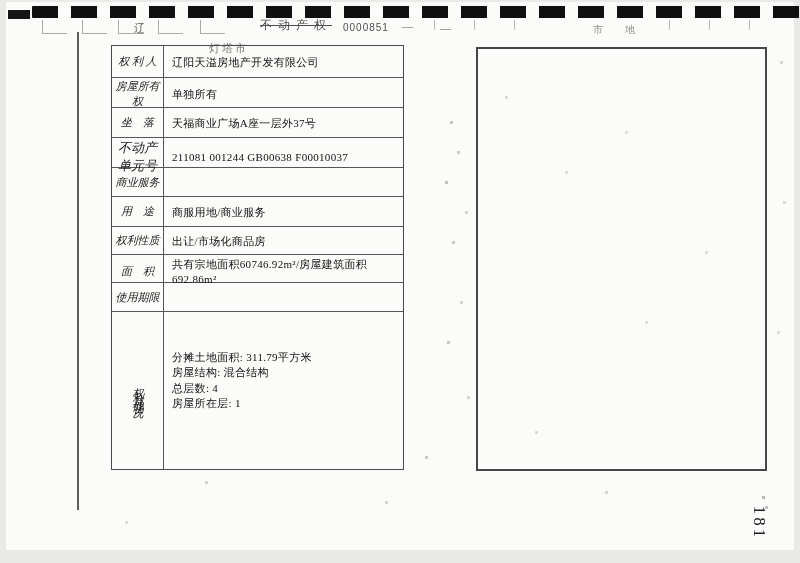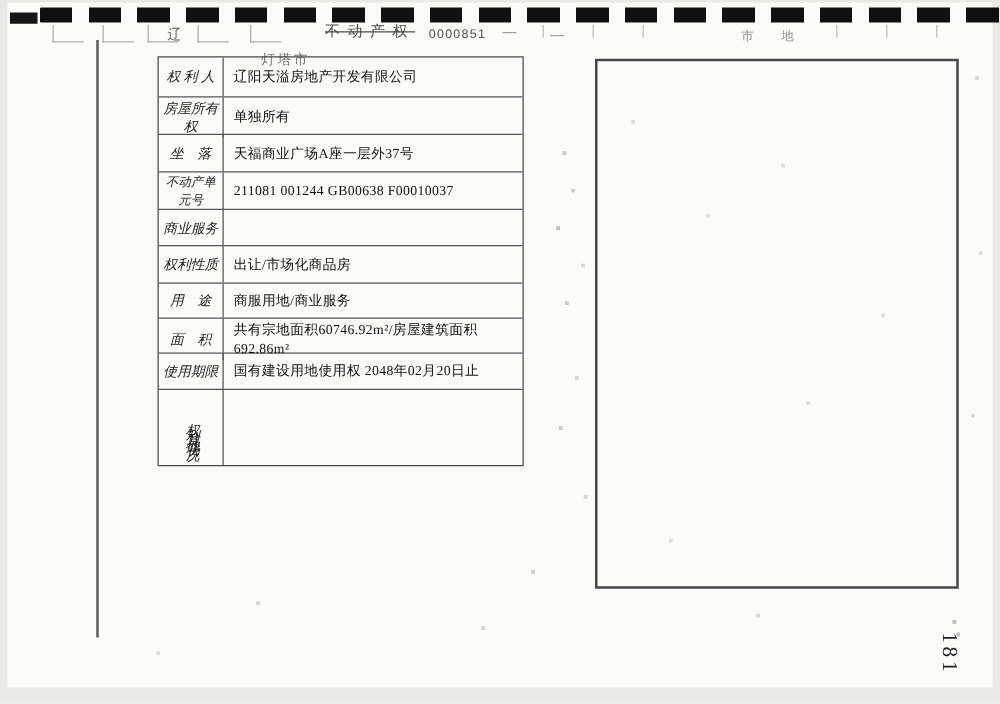--- a/index.html
+++ b/index.html
@@ -41,38 +41,38 @@
   .frag-dash2{left:434px;top:21px;opacity:.8;}
   .frag-shi{left:587px;top:23px;opacity:.55;font-size:10px;}
   .frag-di{left:619px;top:23px;opacity:.55;font-size:10px;}
   
   .left-edge-line{
     position:absolute;left:71px;top:30px;width:2px;height:478px;
     background:#3f3f3f;opacity:.85;
   }
   
   .cert-table{
-    position:absolute;left:120px;top:43px;width:293px;height:328px;
+    position:absolute;left:105px;top:43px;width:293px;height:425px;
     border:1px solid #4a4a4a;box-sizing:border-box;
     display:grid;
     grid-template-rows:32px 30px 30px 30px 29px 30px 28px 28px 29px auto;
     color:#161616;
   }
   .t-row{
     display:grid;grid-template-columns:52px 1fr;
     border-bottom:1px solid #555;
   }
   .t-row:last-child{border-bottom:none;}
   .t-label{
     border-right:1px solid #555;
     display:flex;align-items:center;justify-content:center;
     font-size:11px;font-style:italic;color:#1d1d1d;
     text-align:center;padding:1px;
   }
-  .t-label.small{font-size:10px;letter-spacing:0;font-family:Liberation Serif, serif;}
+  .t-label.small{font-size:13px;letter-spacing:0;font-family:Liberation Serif, serif;}
   .t-label.vertical span{
     writing-mode:vertical-rl;letter-spacing:4px;font-size:11px;
   }
   .t-value{
     display:flex;align-items:center;
     padding:2px 4px 0 8px;
     font-size:11px;letter-spacing:.3px;color:#101010;
     white-space:pre-line;line-height:1.4;
   }
   .t-row.tall .t-value{align-items:flex-start;padding-top:38px;}
@@ -166,43 +166,46 @@
     <div class="t-row">
       <div class="t-label small">不动产单元号</div>
       <div class="t-value">211081 001244 GB00638 F00010037</div>
     </div>
 
     <div class="t-row">
       <div class="t-label">商业服务</div>
     </div>
 
     <div class="t-row">
+      <div class="t-label">用　途</div>
+      <div class="t-value">商服用地/商业服务</div>
+    </div>
+
+    <div class="t-row">
       <div class="t-label">权利性质</div>
       <div class="t-value">出让/市场化商品房</div>
     </div>
 
     <div class="t-row">
-      <div class="t-label">用　途</div>
-      <div class="t-value">商服用地/商业服务</div>
-    </div>
-
-    <div class="t-row">
       <div class="t-label">面　积</div>
       <div class="t-value">共有宗地面积60746.92m²/房屋建筑面积692.86m²</div>
     </div>
 
     <div class="t-row">
       <div class="t-label">使用期限</div>
-      <div class="t-value">国有建设用地使用权  2048年02月20日止</div>
     </div>
 
     <div class="t-row tall">
       <div class="t-label vertical">
         <span>权利其他状况</span>
       </div>
+      <div class="t-value">分摊土地面积: 311.79平方米
+房屋结构: 混合结构
+总层数: 4
+房屋所在层: 1</div>
     </div>
 
   </div>
 
   <div class="attach-box"></div>
 
   <div class="page-number">181</div>
 
   <div class="noise"></div>
 

